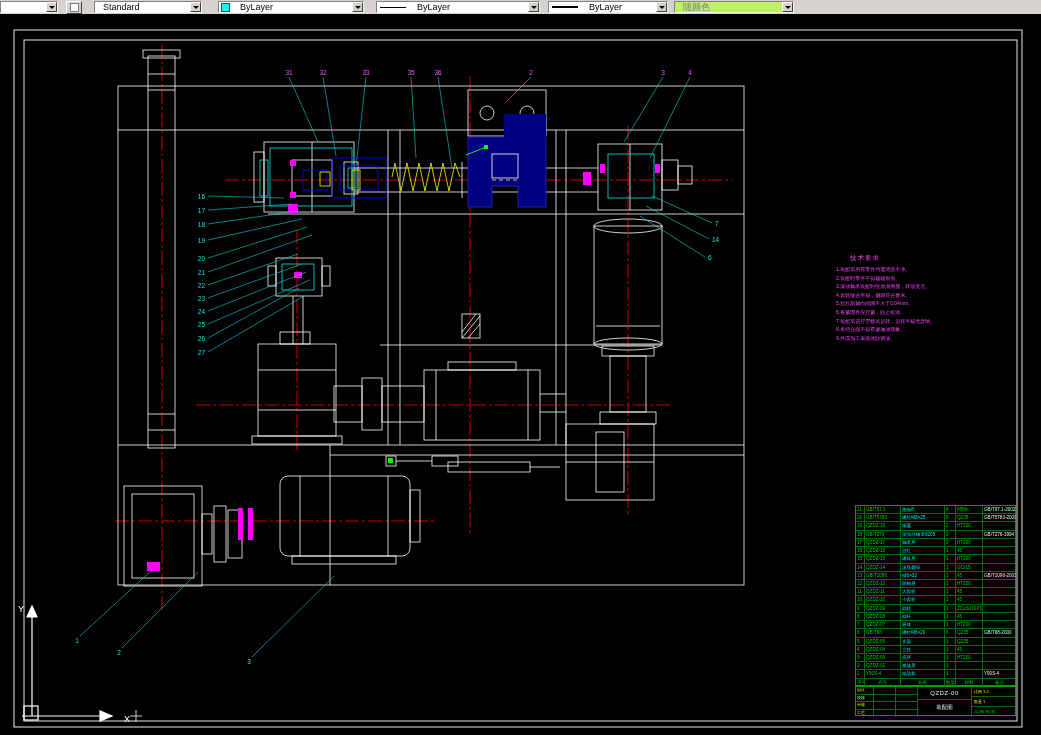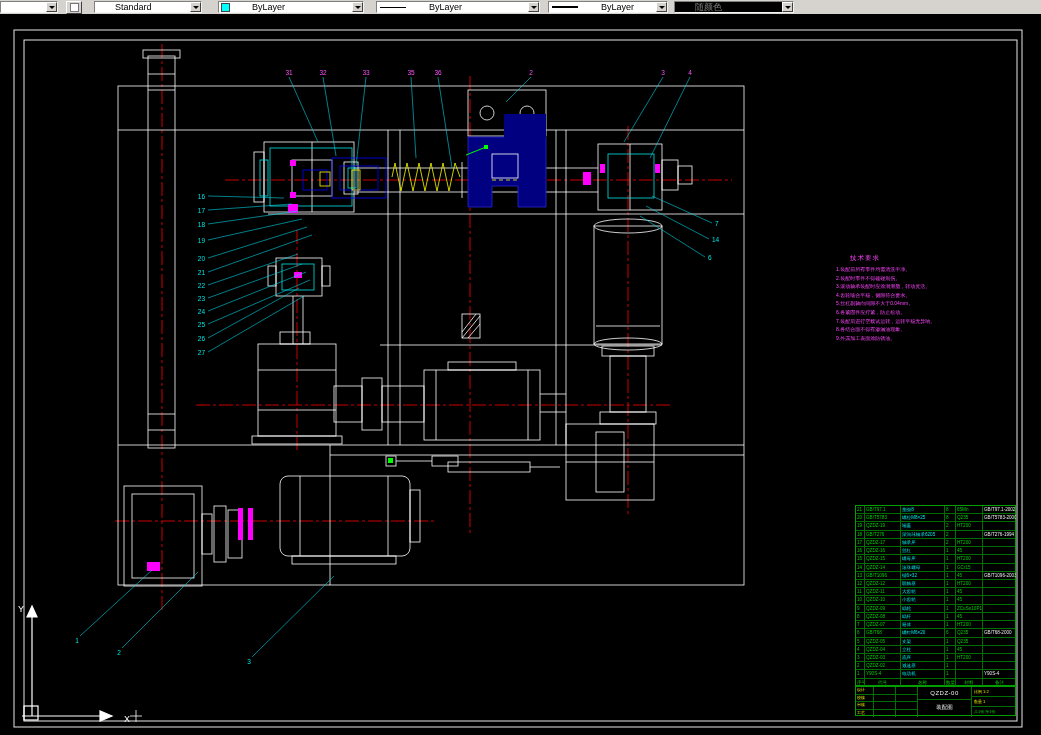--- a/index.html
+++ b/index.html
@@ -1,23 +1,23 @@
 <!DOCTYPE html>
 <html><head>
 <meta charset="utf-8">
 <style>
   html,body{margin:0;padding:0;background:#000;}
   .app{position:relative;width:1041px;height:735px;overflow:hidden;font-family:"Liberation Sans",sans-serif;background:#000;}
   
   .toolbar{position:absolute;top:0;left:0;width:1041px;height:14px;background:#d6d3ce;border-bottom:1px solid #808080;display:flex;align-items:center;}
   .combo{display:flex;align-items:center;height:12px;background:#fff;border:1px solid;border-color:#808080 #f4f4f4 #f4f4f4 #808080;box-sizing:border-box;}
-  .combo-field{flex:1;font-size:9px;line-height:10px;padding:0 20px;color:#000;white-space:nowrap;overflow:hidden;}
+  .combo-field{flex:1;font-size:9px;line-height:10px;padding:0 8px;color:#000;white-space:nowrap;overflow:hidden;}
   .combo-arrow{width:11px;height:10px;background:#d6d3ce;border:1px solid;border-color:#fff #404040 #404040 #fff;box-sizing:border-box;display:flex;align-items:flex-start;justify-content:center;}
   .combo-arrow::after{content:"";width:0;height:0;border:3px solid transparent;border-top-color:#000;margin-top:3px;}
-  .combo.disabled{background:#000000;}
+  .combo.disabled{background:#bef264;}
   .combo.disabled .combo-field{color:#7d7d7d;}
   .swatch{width:7px;height:7px;background:#00ffff;border:1px solid #444;margin:0 2px;flex:0 0 auto;}
   .line-sample{width:26px;height:1px;background:#000;margin:0 3px;flex:0 0 auto;}
   .line-sample.thick{height:2px;}
   .tb-button{width:16px;height:13px;background:#d6d3ce;border:1px solid;border-color:#fff #404040 #404040 #fff;box-sizing:border-box;display:flex;align-items:center;justify-content:center;}
   .tb-button .glyph{width:7px;height:7px;background:#fff;border:1px solid #777;}
   
   .canvas{position:absolute;top:14px;left:0;width:1041px;height:721px;background:#000;}
   .canvas svg{position:absolute;top:0;left:0;}
   svg text{font-family:"Liberation Sans",sans-serif;}

